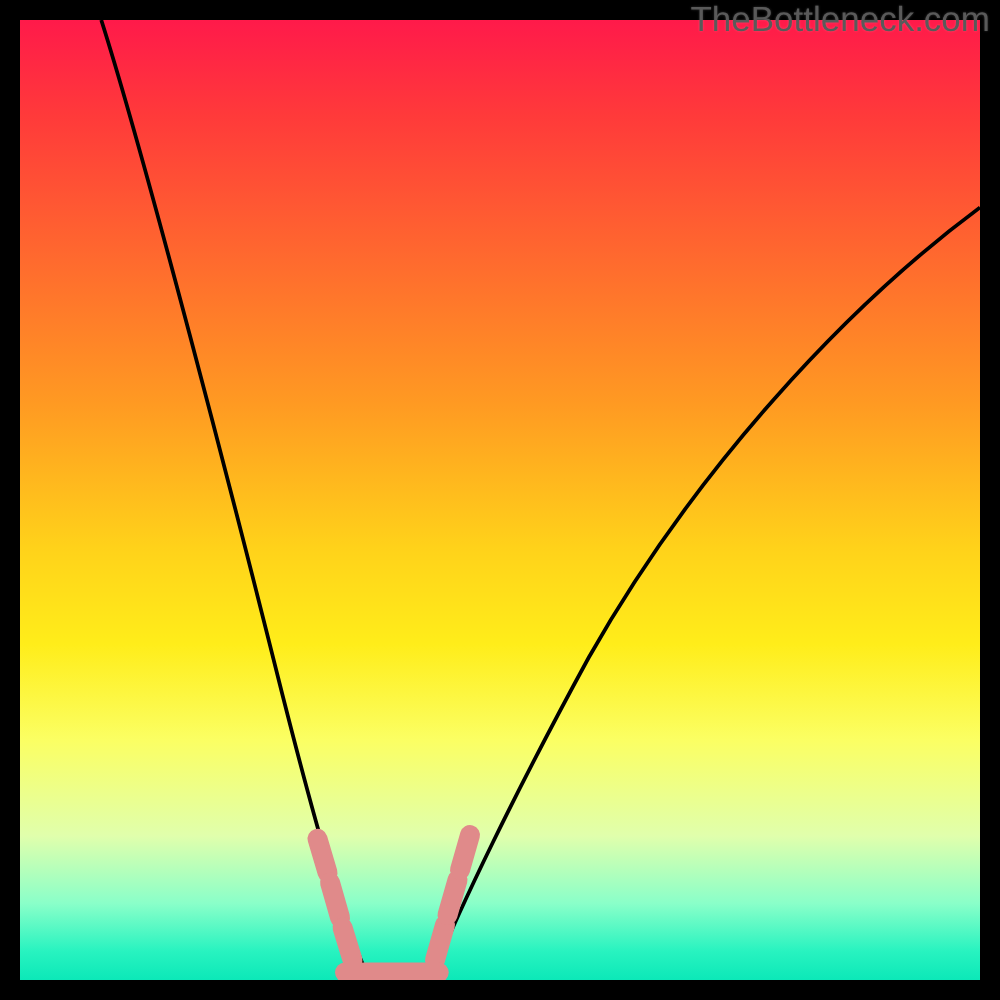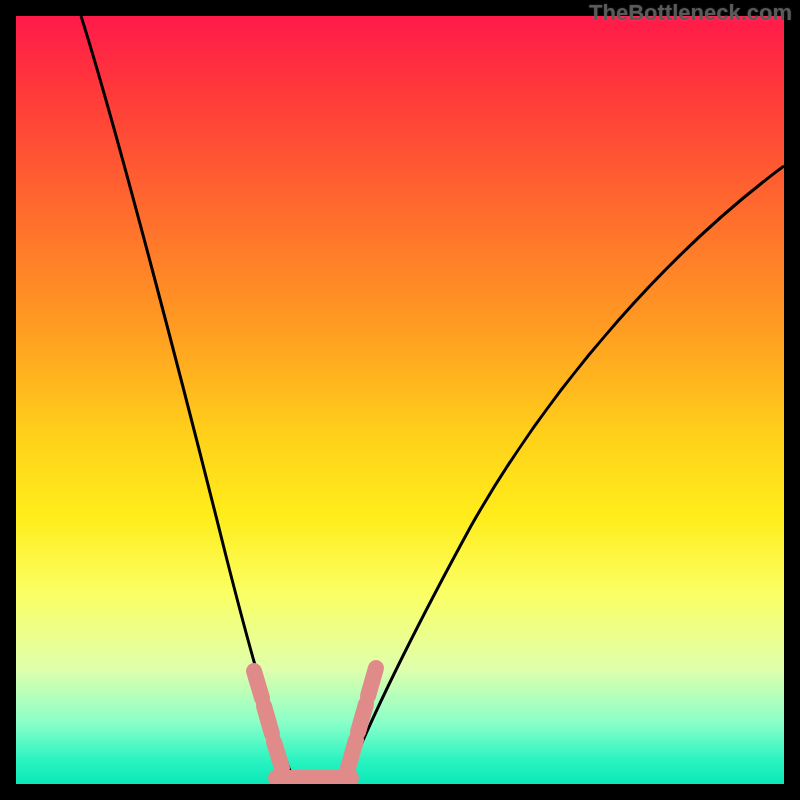--- a/index.html
+++ b/index.html
@@ -29,22 +29,22 @@
       #8affc9 92%,
       #28f3c0 97%,
       #0ce8b8 100%
     );
   }
   .watermark {
     position: absolute;
     top: 0px;
     right: 8px;
     color: #5a5a5a;
-    font-size: 22px;
-    font-weight: 700;
+    font-size: 28px;
+    font-weight: 400;
     letter-spacing: 0px;
     z-index: 5;
     text-shadow: 0 0 2px rgba(255,255,255,0.2);
   }
   svg.curves {
     position: absolute;
     left: 16px;
     top: 16px;
     width: 768px;
     height: 768px;

